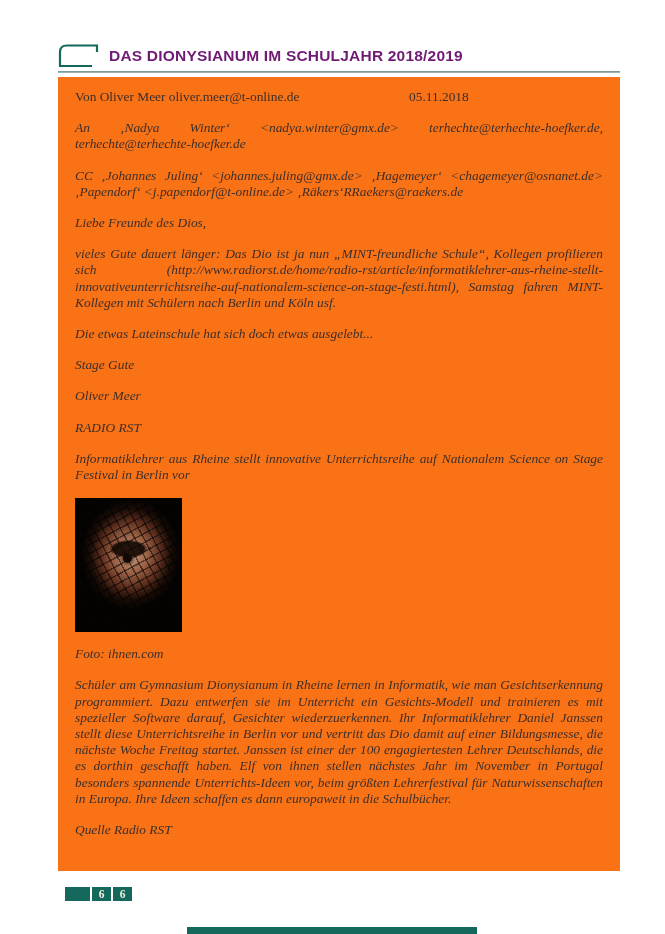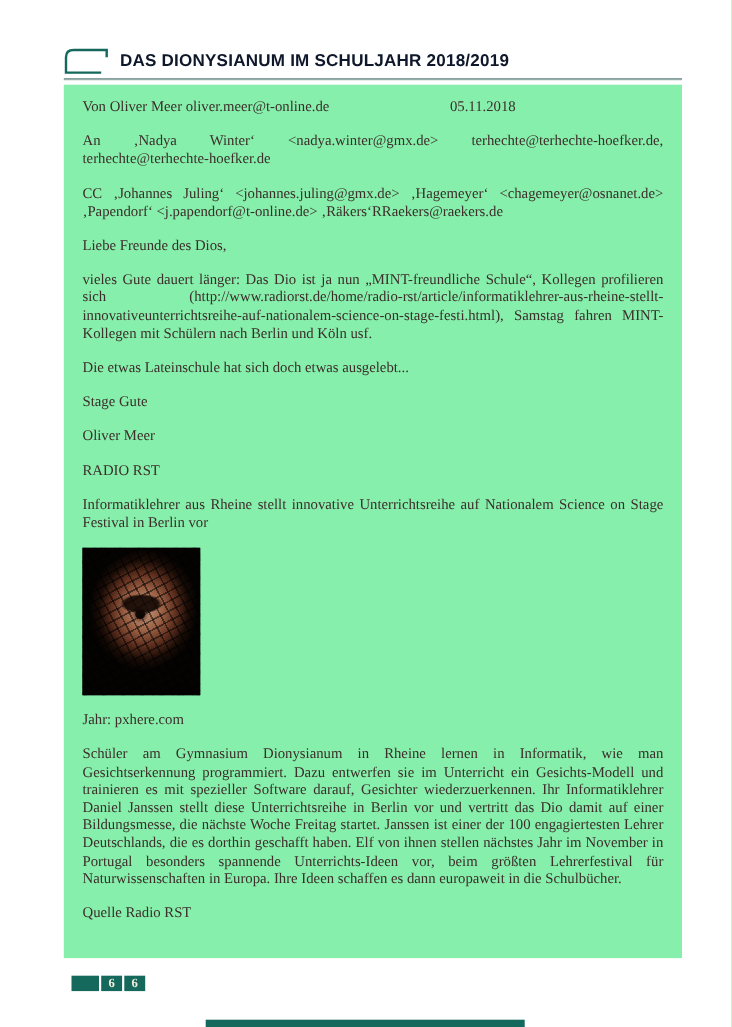--- a/index.html
+++ b/index.html
@@ -17,42 +17,42 @@
   .header-row {
     position: absolute; left: 58px; top: 42px;
     display: flex; align-items: flex-end;
   }
   .header-bracket { display: block; margin-right: 9px; }
   .page-title {
     font-family: "Liberation Sans", sans-serif;
     font-weight: bold;
     font-size: 15.5px;
     letter-spacing: 0.2px;
-    color: #0f172a;
+    color: #701a75;
     margin: 0 0 3px 0;
     white-space: nowrap;
   }
   .header-rule {
     position: absolute; left: 58px; top: 71px;
     width: 562px; height: 2px;
     background: linear-gradient(#6f8f8b, #aebfbc);
   }
 
   
   .content {
     position: absolute; left: 58px; top: 77px;
     width: 562px; height: 794px;
-    background: #86efac;
+    background: #f97316;
     padding: 12px 17px 10px 17px;
     color: #3c2e2a;
     font-size: 13.4px;
     line-height: 16.2px;
     text-align: justify;
   }
-  .content p { margin: 0 0 15px 0; }
+  .content p { margin: 0 0 15px 0; font-style: italic; }
   .break-any { overflow-wrap: anywhere; }
   .from-row { position: relative; margin: 0 0 15px 0; }
   .date { position: absolute; left: 334px; top: 0; }
 
   
   .photo {
     width: 107px; height: 134px;
     margin: 1px 0 14px 0;
     background-color: #060303;
     background-image:
@@ -115,21 +115,21 @@
     <p>Stage Gute</p>
 
     <p>Oliver Meer</p>
 
     <p>RADIO RST</p>
 
     <p>Informatiklehrer aus Rheine stellt innovative Unterrichtsreihe auf Nationalem Science on Stage Festival in Berlin vor</p>
 
     <div class="photo"></div>
 
-    <p class="photo-credit">Jahr: pxhere.com</p>
+    <p class="photo-credit">Foto: ihnen.com</p>
 
     <p>Schüler am Gymnasium Dionysianum in Rheine lernen in Informatik, wie man Gesichtserkennung programmiert. Dazu entwerfen sie im Unterricht ein Gesichts-Modell und trainieren es mit spezieller Software darauf, Gesichter wiederzuerkennen. Ihr Informatiklehrer Daniel Janssen stellt diese Unterrichtsreihe in Berlin vor und vertritt das Dio damit auf einer Bildungsmesse, die nächste Woche Freitag startet. Janssen ist einer der 100 engagiertesten Lehrer Deutschlands, die es dorthin geschafft haben. Elf von ihnen stellen nächstes Jahr im November in Portugal besonders spannende Unterrichts-Ideen vor, beim größten Lehrerfestival für Naturwissenschaften in Europa. Ihre Ideen schaffen es dann europaweit in die Schulbücher.</p>
 
     <p>Quelle Radio RST</p>
 
   </div>
 
   <div class="footer">
     <div class="page-marker"></div>
     <div class="page-box">6</div>

